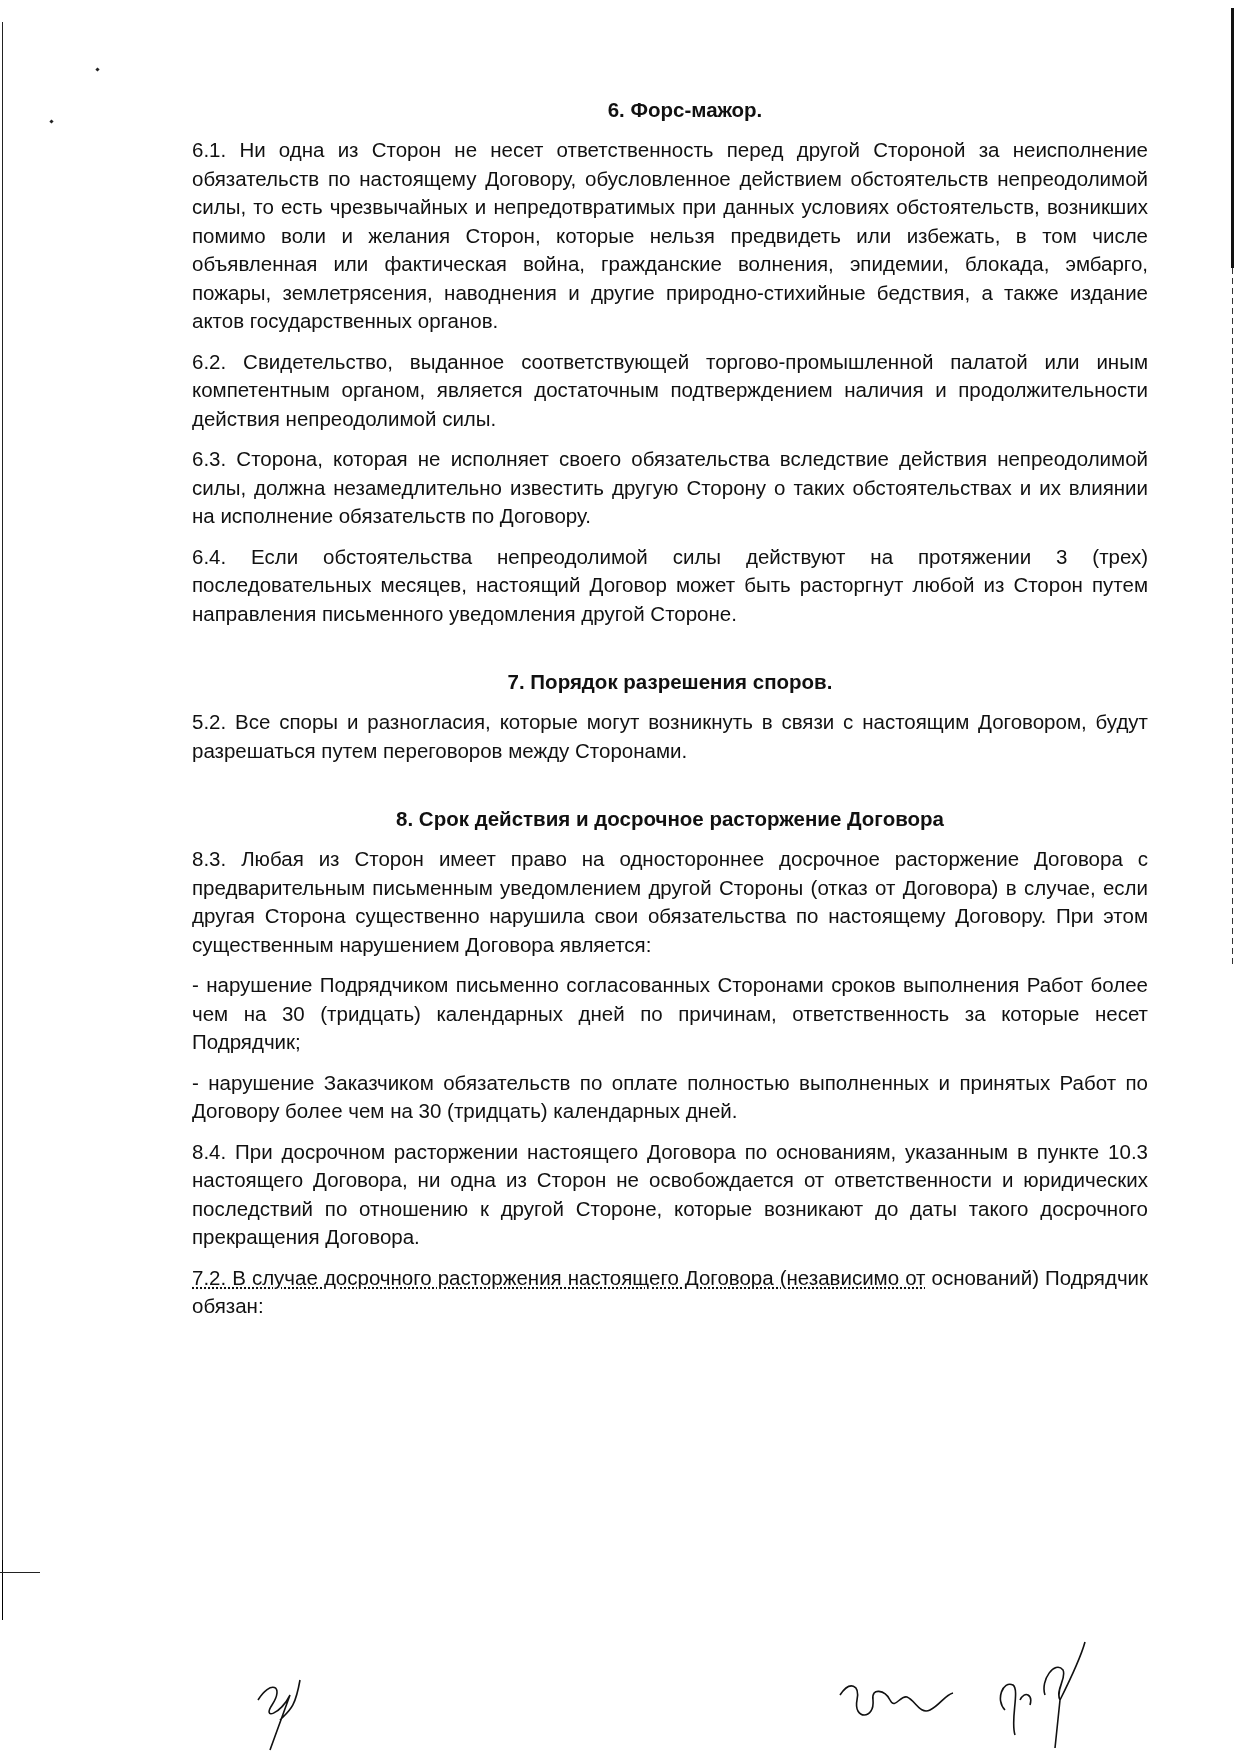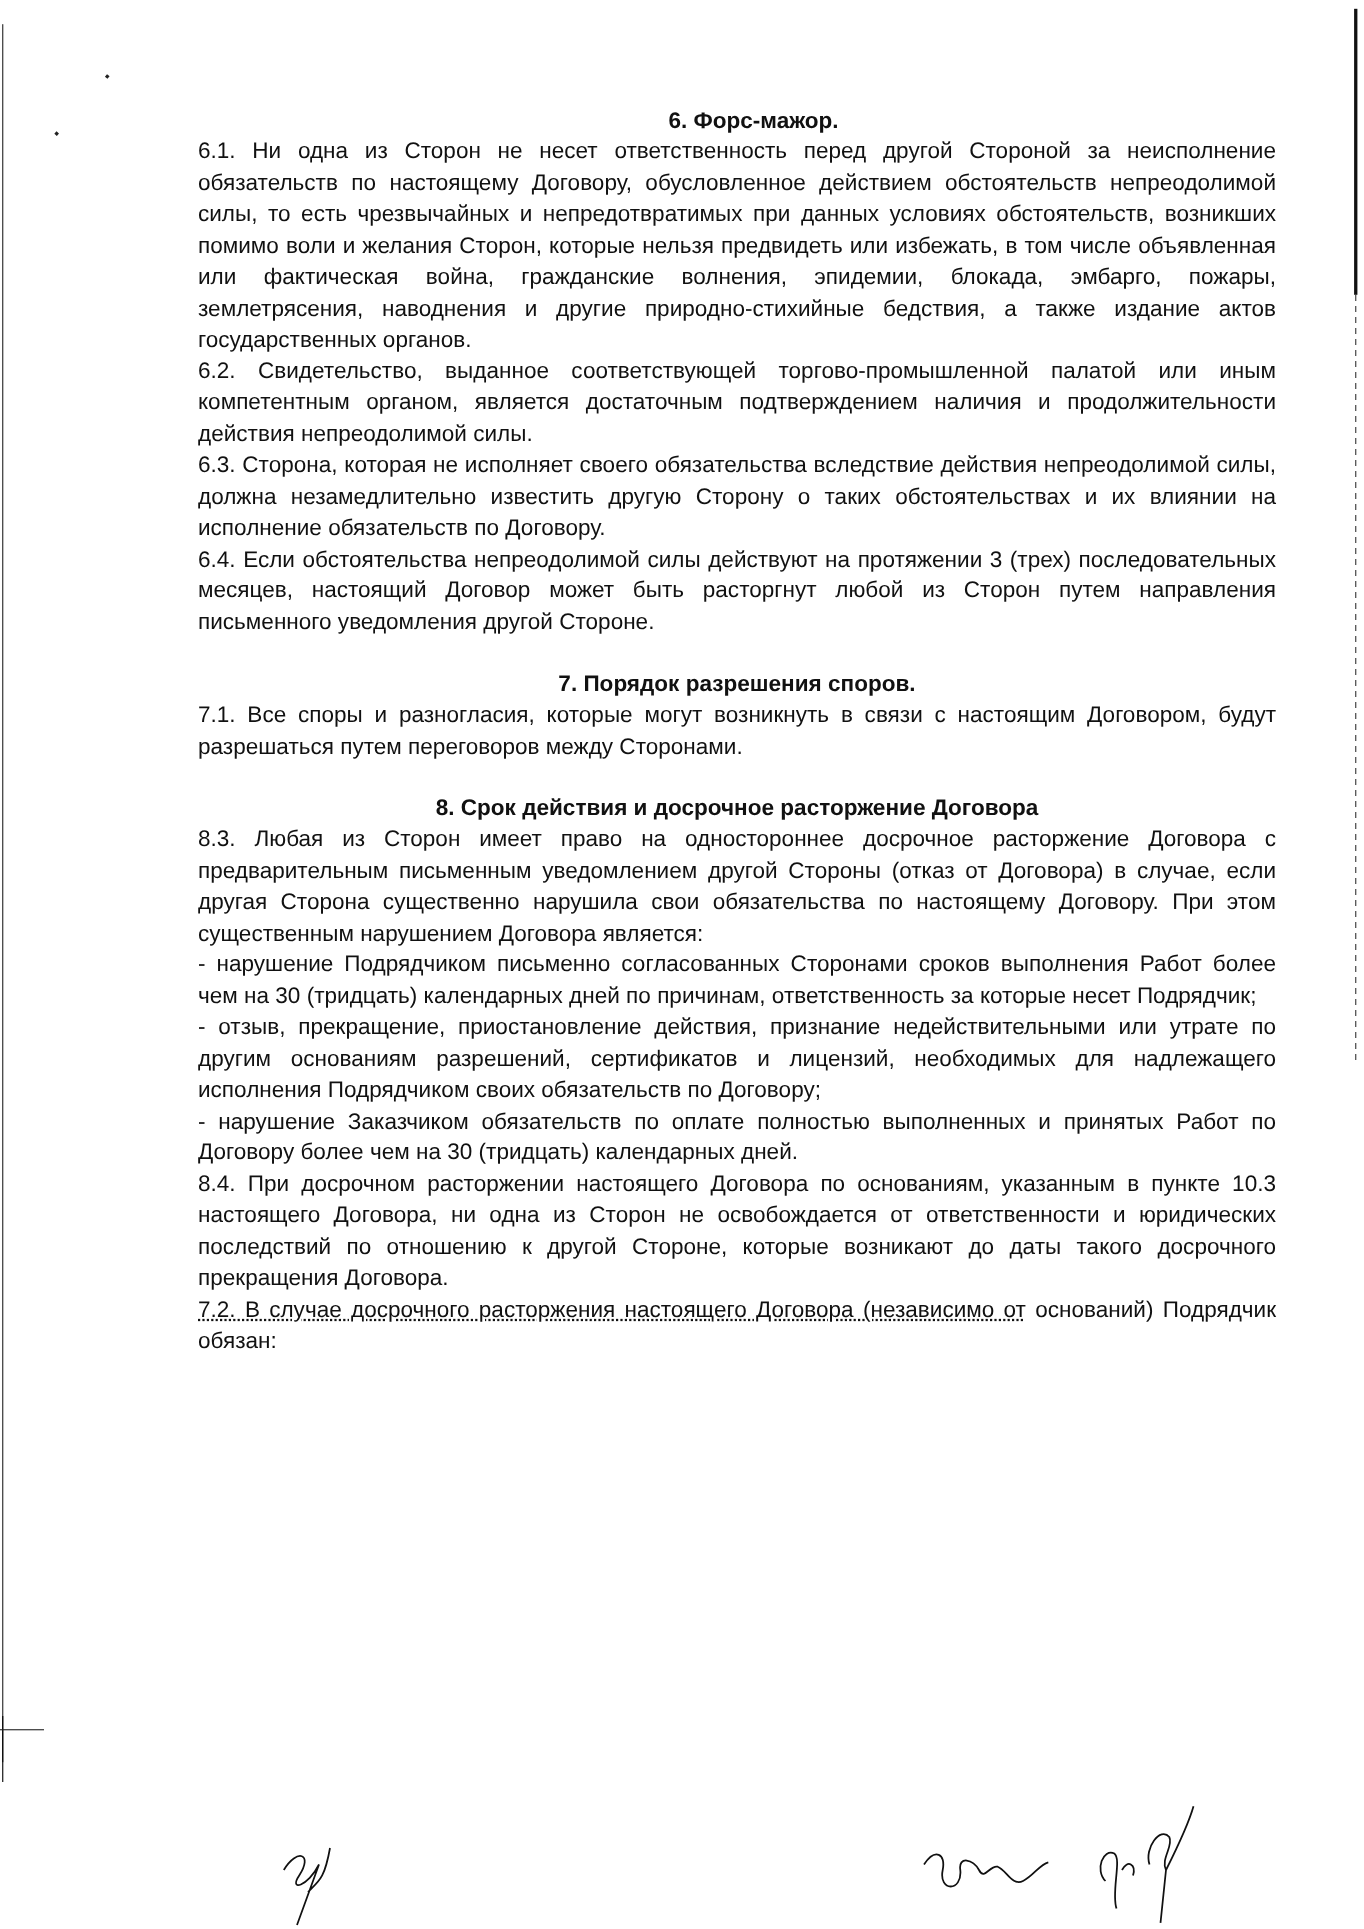--- a/index.html
+++ b/index.html
@@ -12,21 +12,21 @@
     .right-edge { position: absolute; left: 1231px; top: 8px; width: 3px; height: 260px; background: #111; }
     .right-edge-b { position: absolute; left: 1232px; top: 268px; width: 1px; height: 700px;
                     background: repeating-linear-gradient(#333 0 6px, transparent 6px 10px); }
     .dot { position: absolute; width: 3px; height: 3px; background: #222; transform: rotate(40deg); }
     .under-rule { position: absolute; left: 0; top: 1572px; width: 40px; height: 1px; background: #222; }
     .content { position: absolute; left: 180px; top: 96px; width: 980px; }
     .heading { font-weight: bold; text-align: center; font-size: 20.5px; line-height: 28px; margin: 0; }
     .heading.h6 { padding-left: 30px; }
     .heading.h7 { padding-left: 0px; }
     .heading.h8 { padding-left: 0px; }
-    .para { font-size: 20.5px; line-height: 28.5px; text-align: justify; margin: 0;
+    .para { font-size: 20.5px; line-height: 28.5px; text-align: justify; margin: 12px;
             text-align-last: left; }
     .gap { height: 28px; }
     .underlined { text-decoration: underline; text-decoration-style: dotted; text-underline-offset: 3px; }
     .signatures { position: absolute; left: 0; top: 1640px; width: 1240px; height: 110px; }
     .sig { position: absolute; }
   </style>
 </head>
 <body>
 
 <div class="page">
@@ -45,30 +45,29 @@
       <p class="para">6.1. Ни одна из Сторон не несет ответственность перед другой Стороной за неисполнение обязательств по настоящему Договору, обусловленное действием обстоятельств непреодолимой силы, то есть чрезвычайных и непредотвратимых при данных условиях обстоятельств, возникших помимо воли и желания Сторон, которые нельзя предвидеть или избежать, в том числе объявленная или фактическая война, гражданские волнения, эпидемии, блокада, эмбарго, пожары, землетрясения, наводнения и другие природно-стихийные бедствия, а также издание актов государственных органов.</p>
       <p class="para">6.2. Свидетельство, выданное соответствующей торгово-промышленной палатой или иным компетентным органом, является достаточным подтверждением наличия и продолжительности действия непреодолимой силы.</p>
       <p class="para">6.3. Сторона, которая не исполняет своего обязательства вследствие действия непреодолимой силы, должна незамедлительно известить другую Сторону о таких обстоятельствах и их влиянии на исполнение обязательств по Договору.</p>
       <p class="para">6.4. Если обстоятельства непреодолимой силы действуют на протяжении 3 (трех) последовательных месяцев, настоящий Договор может быть расторгнут любой из Сторон путем направления письменного уведомления другой Стороне.</p>
     </section>
 
     <div class="gap"></div>
 
     <section>
       <h2 class="heading h7">7.  Порядок разрешения споров.</h2>
-      <p class="para">7.1. Все споры и разногласия, которые могут возникнуть в связи с настоящим Договором, будут разрешаться путем переговоров между Сторонами.</p>
+      <p class="para">5.2. Все споры и разногласия, которые могут возникнуть в связи с настоящим Договором, будут разрешаться путем переговоров между Сторонами.</p>
     </section>
 
     <div class="gap"></div>
 
     <section>
       <h2 class="heading h8">8.  Срок действия и досрочное расторжение Договора</h2>
       <p class="para">8.3. Любая из Сторон имеет право на одностороннее досрочное расторжение Договора с предварительным письменным уведомлением другой Стороны (отказ от Договора) в случае, если другая Сторона существенно нарушила свои обязательства по настоящему Договору. При этом существенным нарушением Договора является:</p>
       <p class="para">- нарушение Подрядчиком письменно согласованных Сторонами сроков выполнения Работ более чем на 30 (тридцать) календарных дней по причинам, ответственность за которые несет Подрядчик;</p>
-      <p class="para">- отзыв, прекращение, приостановление действия, признание недействительными или утрате по другим основаниям разрешений, сертификатов и лицензий, необходимых для надлежащего исполнения Подрядчиком своих обязательств по Договору;</p>
       <p class="para">- нарушение Заказчиком обязательств по оплате полностью выполненных и принятых Работ по Договору более чем на 30 (тридцать) календарных дней.</p>
       <p class="para">8.4. При досрочном расторжении настоящего Договора по основаниям, указанным в пункте 10.3 настоящего Договора, ни одна из Сторон не освобождается от ответственности и юридических последствий по отношению к другой Стороне, которые возникают до даты такого досрочного прекращения Договора.</p>
       <p class="para">
         <span class="underlined">7.2. В случае досрочного расторжения настоящего Договора (независимо от</span>
         <span>оснований) Подрядчик обязан:</span>
       </p>
     </section>
   </div>
 
   <div class="signatures">

